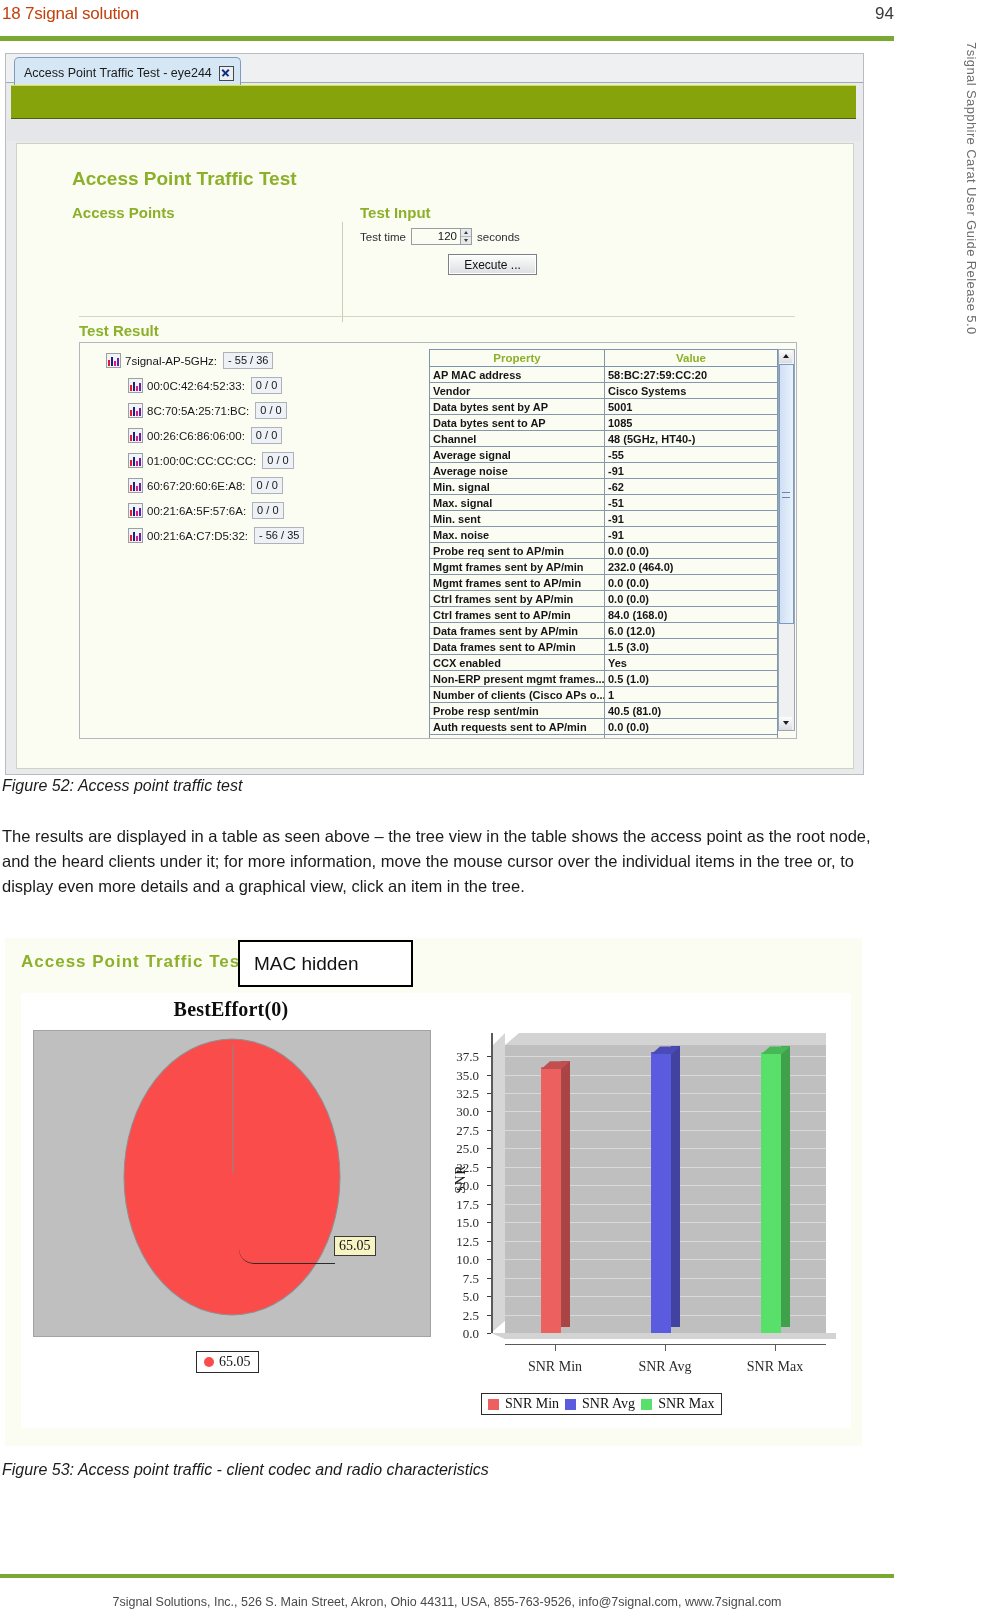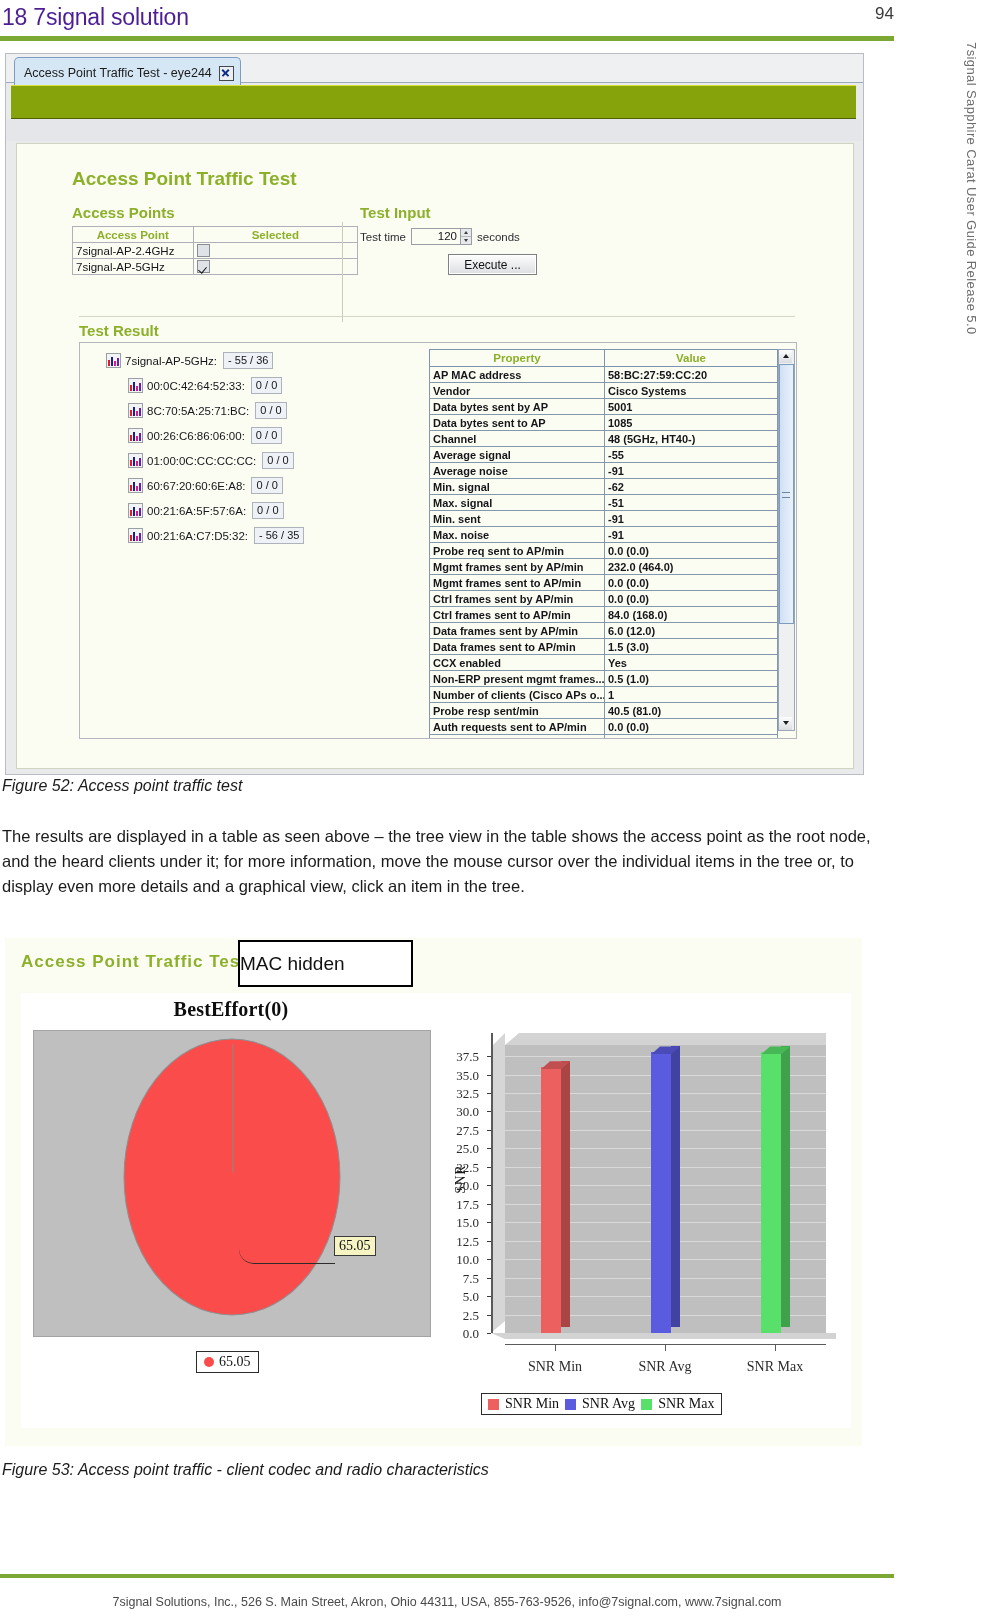--- a/index.html
+++ b/index.html
@@ -4,21 +4,21 @@
 <style>
   html,body{margin:0;padding:0;}
   body{
     width:981px;height:1617px;background:#ffffff;
     font-family:"Liberation Sans", sans-serif;
     position:relative;overflow:hidden;
     -webkit-font-smoothing:antialiased;
   }
   
   .pg-header{position:absolute;left:0;top:0;width:894px;height:40px;}
-  .pg-header .hdr-left{position:absolute;left:2px;top:4px;font-size:23px;color:#4c1d95;letter-spacing:-0.2px;}
+  .pg-header .hdr-left{position:absolute;left:2px;top:4px;font-size:17px;color:#c2410c;letter-spacing:-0.2px;}
   .pg-header .hdr-right{position:absolute;right:0px;top:4px;font-size:17px;color:#3b3b3b;}
   .hdr-rule{position:absolute;left:0;top:36px;width:894px;height:5px;background:#7ba832;}
   .side-rail{
     position:absolute;right:2px;top:42px;width:24px;height:420px;
     writing-mode:vertical-rl;text-orientation:mixed;
     font-size:13px;color:#6d6d6d;letter-spacing:0.4px;white-space:nowrap;
   }
   .footer-rule{position:absolute;left:0;bottom:39px;width:894px;height:4px;background:#7ba832;}
   .footer-text{position:absolute;left:0;bottom:8px;width:894px;text-align:center;font-size:12.5px;color:#4a4a4a;}
 
@@ -131,21 +131,21 @@
   .caption{position:absolute;left:2px;font-style:italic;font-size:16px;color:#1b1b1b;}
   #cap52{top:777px;}
   #cap53{top:1461px;}
   .para{position:absolute;left:2px;top:824px;width:870px;font-size:16.5px;line-height:25px;color:#1b1b1b;}
 
   
   .fig53{position:absolute;left:5px;top:938px;width:857px;height:508px;background:#fbfdf2;}
   .f53-title{position:absolute;left:16px;top:14px;font-size:17px;font-weight:bold;color:#8cb02a;letter-spacing:1px;}
   .mac-hidden{
     position:absolute;left:233px;top:2px;width:175px;height:47px;background:#fff;border:2px solid #000;
-    display:flex;align-items:center;box-sizing:border-box;font-size:19px;color:#111;
+    display:flex;align-items:center;padding-left:14px;box-sizing:border-box;font-size:19px;color:#111;
   }
   .charts{position:absolute;left:16px;top:55px;width:830px;height:435px;background:#ffffff;display:flex;}
   .chart{position:relative;flex:none;font-family:Liberation Serif, serif;}
   .chart-title{text-align:center;font-size:20px;font-weight:bold;color:#0d0d0d;padding-top:5px;letter-spacing:0.2px;}
 
   
   .pie-chart{width:420px;}
   .pie-plot{position:absolute;left:12px;top:37px;width:396px;height:305px;background:#bfbfbf;border:1px solid #a3a3a3;}
   .pie-slice{
     position:absolute;left:50%;top:48%;transform:translate(-50%,-50%);
@@ -206,38 +206,20 @@
     </div>
   </div>
   <div class="greenbar"></div>
   <div class="graystrip"></div>
 
   <div class="canvas">
 
     <div class="h-title" id="apt-title">Access Point Traffic Test</div>
 
     <div class="h-title" id="ap-h">Access Points</div>
-    <table class="ap-table">
-      <thead>
-        <tr>
-          <th style="width:120px">Access Point</th>
-          <th style="width:164px">Selected</th>
-        </tr>
-      </thead>
-      <tbody>
-        <tr>
-          <td>7signal-AP-2.4GHz</td>
-          <td class="sel"><span class="chk"></span></td>
-        </tr>
-        <tr>
-          <td>7signal-AP-5GHz</td>
-          <td class="sel"><span class="chk on"></span></td>
-        </tr>
-      </tbody>
-    </table>
     <div class="divider-v"></div>
 
     <div class="h-title" id="ti-h">Test Input</div>
     <div class="ti-row">
       <span>Test time</span>
       <span class="spin-wrap">
         <span class="spin-val">120</span>
         <span class="spin-btns">
           <span></span>
           <span></span>

